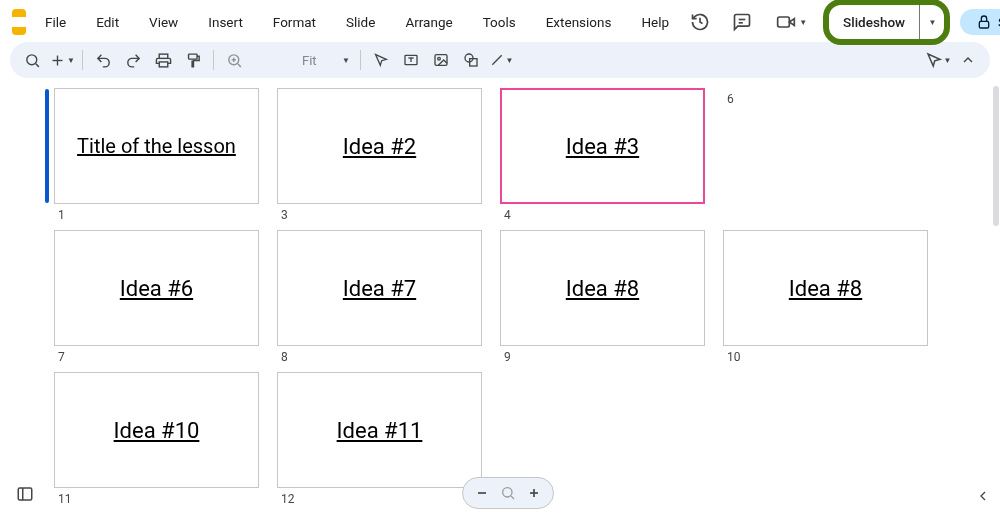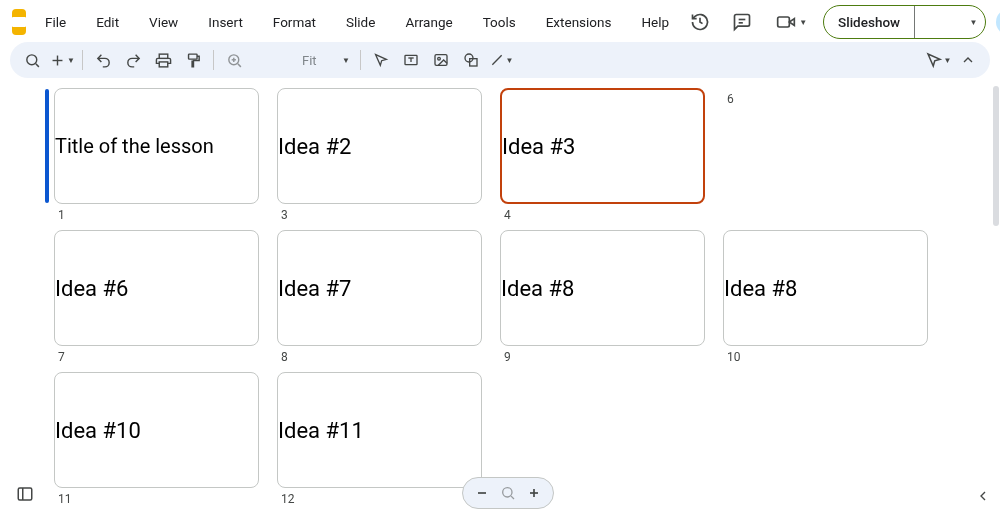--- a/index.html
+++ b/index.html
@@ -53,25 +53,24 @@
     }
     .meet-btn {
       display: flex; align-items: center; gap: 2px;
       padding: 4px 6px 4px 8px;
       cursor: pointer;
       color: #444746;
       border-radius: 4px;
     }
     .slideshow-group {
       display: flex;
-      border: 1px solid #4d7c0f;
+      border: 6px solid #4d7c0f;
       border-radius: 18px;
       overflow: hidden;
-      height: 34px;
-      gap: 46px;
+      height: 46px;
     }
     .slideshow-btn {
       padding: 0 14px;
       display: flex; align-items: center;
       font-size: 13.5px;
       font-weight: 500;
       cursor: pointer;
       border-right: 1px solid #747775;
     }
     .slideshow-drop {
@@ -155,32 +154,34 @@
       display: grid;
       grid-template-columns: repeat(4, 205px);
       column-gap: 18px;
       row-gap: 6px;
     }
     .slide-cell {}
     .slide-thumb {
       width: 205px;
       height: 116px;
       border: 1px solid #c4c7c5;
-      border-radius: 8px;
+      border-radius: 0;
       background: #fff;
       display: flex;
       align-items: center;
+      justify-content: center;
       font-size: 22px;
       color: #000;
       cursor: pointer;
       position: relative;
+      text-decoration: underline;
     }
     .slide-thumb.title-slide { font-size: 20px; }
     .slide-thumb.selected {
-      border: 2px solid #c2410c;
+      border: 2px solid #ec4899;
     }
     .slide-thumb.current::before {
       content: "";
       position: absolute;
       left: -10px;
       top: 0;
       bottom: 0;
       width: 4px;
       background: #0b57d0;
       border-radius: 4px;

